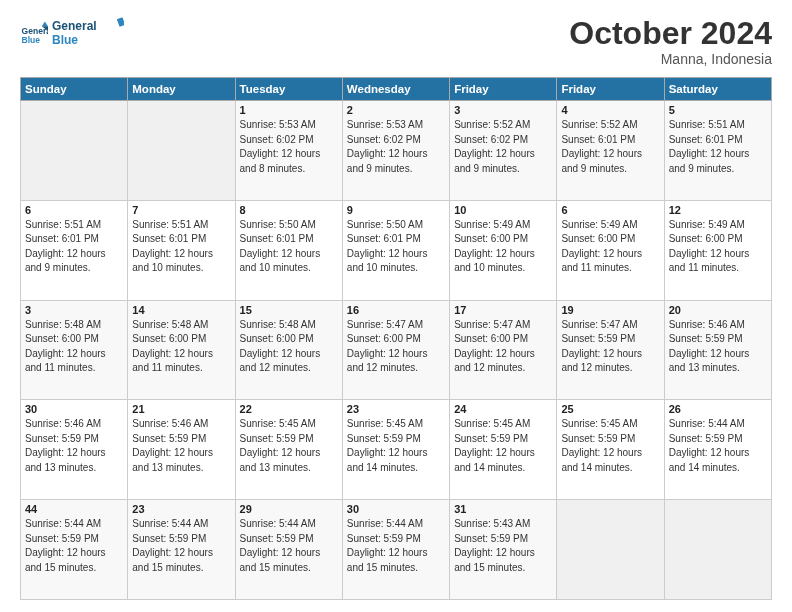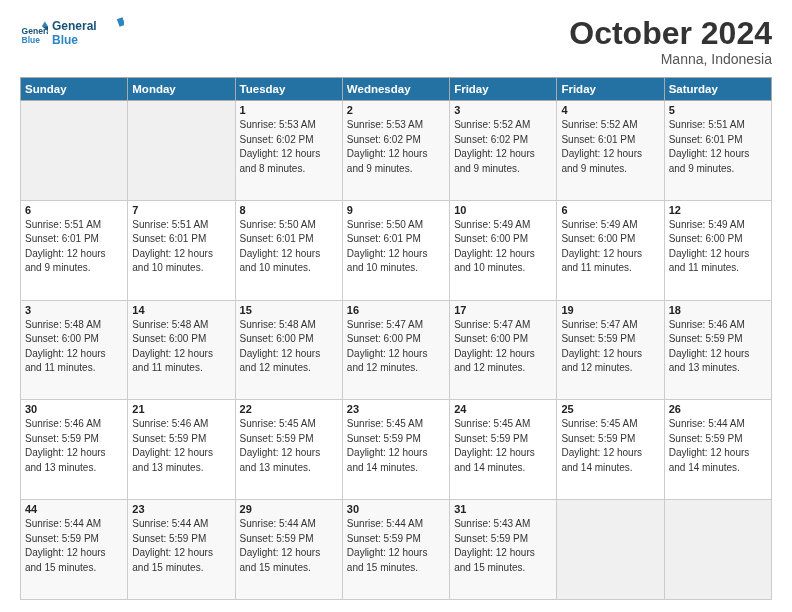--- a/index.html
+++ b/index.html
@@ -203,21 +203,21 @@
           </td>
           <td>
             <span class="day-num">17</span>
             <div class="day-info">Sunrise: 5:47 AM<br>Sunset: 6:00 PM<br>Daylight: 12 hours and 12 minutes.</div>
           </td>
           <td>
             <span class="day-num">19</span>
             <div class="day-info">Sunrise: 5:47 AM<br>Sunset: 5:59 PM<br>Daylight: 12 hours and 12 minutes.</div>
           </td>
           <td>
-            <span class="day-num">18</span>
+            <span class="day-num">20</span>
             <div class="day-info">Sunrise: 5:46 AM<br>Sunset: 5:59 PM<br>Daylight: 12 hours and 13 minutes.</div>
           </td>
         </tr>
         <tr>
           <td>
             <span class="day-num">30</span>
             <div class="day-info">Sunrise: 5:46 AM<br>Sunset: 5:59 PM<br>Daylight: 12 hours and 13 minutes.</div>
           </td>
           <td>
             <span class="day-num">21</span>

